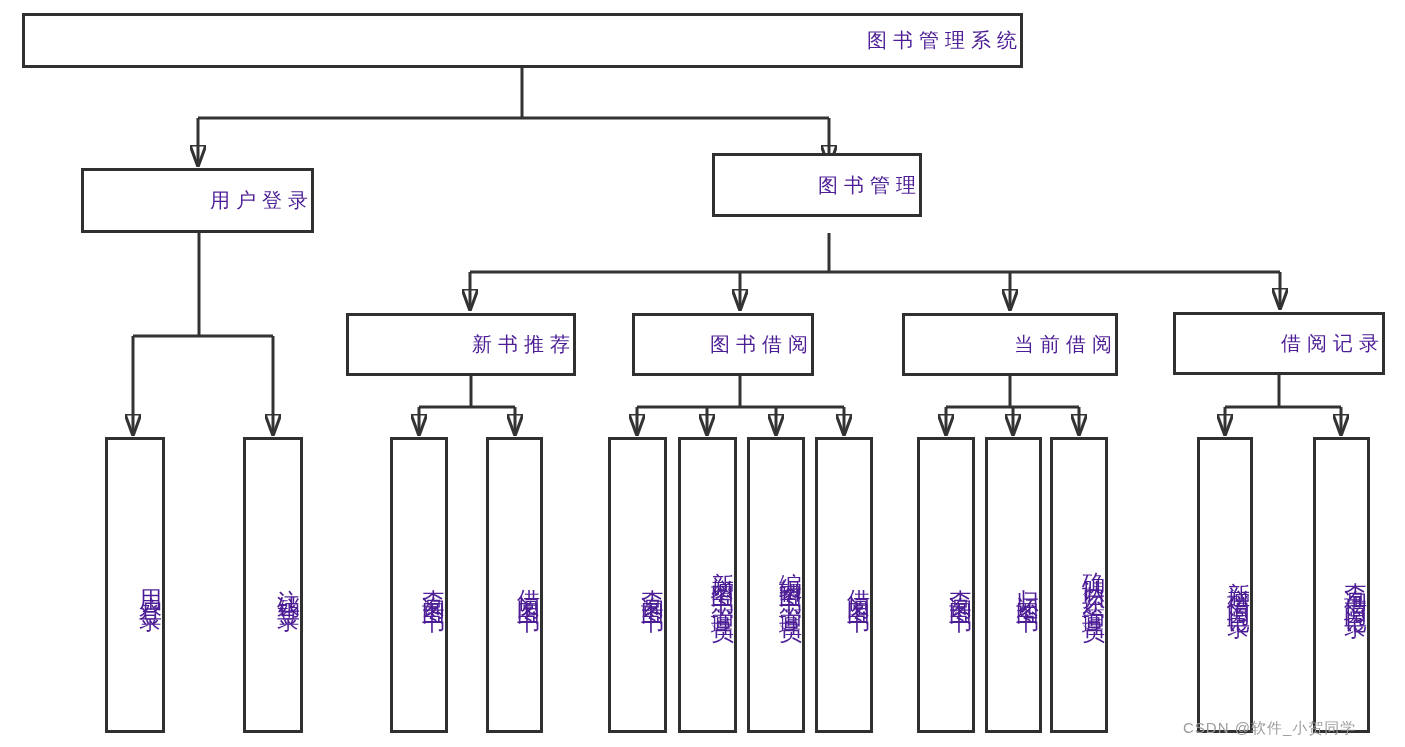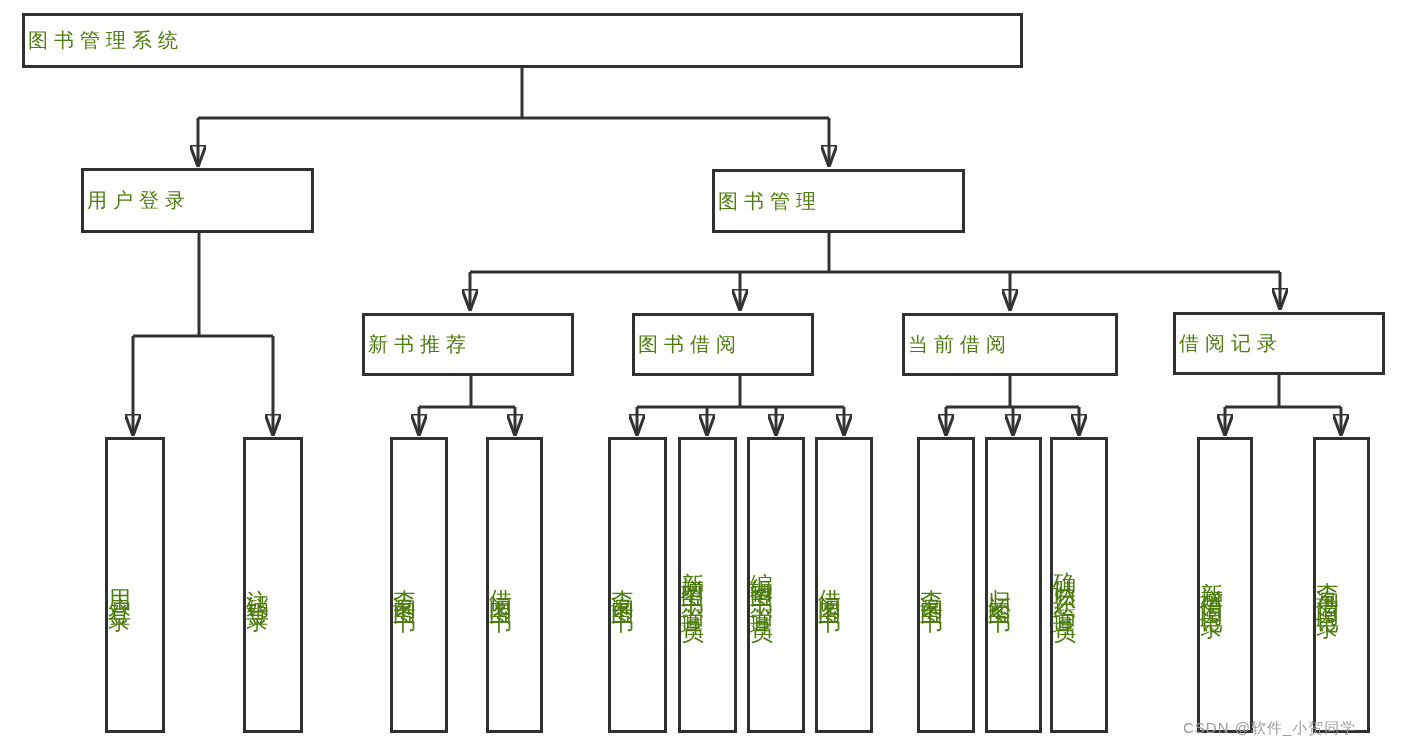--- a/index.html
+++ b/index.html
@@ -26,22 +26,22 @@
     stroke-width: 3;
     fill: none;
   }
   .node {
     position: absolute;
     box-sizing: border-box;
     background: #ffffff;
     border: 3px solid #303030;
     display: flex;
     align-items: center;
-    justify-content: flex-start;
-    color: #4d7c0f;
+    justify-content: flex-end;
+    color: #4c1d95;
     z-index: 1;
   }
   .node.h span {
     font-size: 20px;
     letter-spacing: 6px;
     white-space: nowrap;
     transform: translateX(3px);
   }
   .node.v span {
     writing-mode: vertical-rl;
@@ -113,25 +113,25 @@
     <path d="M1341,407 V435" marker-end="url(#arrowhead)"></path>
   </svg>
 
   <div class="node h" style="left:22px;top:13px;width:1001px;height:55px">
     <span>图书管理系统</span>
   </div>
 
   <div class="node h" style="left:81px;top:168px;width:233px;height:65px">
     <span>用户登录</span>
   </div>
-  <div class="node h" style="left:712px;top:169px;width:253px;height:64px">
+  <div class="node h" style="left:712px;top:153px;width:210px;height:64px">
     <span>图书管理</span>
   </div>
 
-  <div class="node h" style="left:362px;top:313px;width:212px;height:63px">
+  <div class="node h" style="left:346px;top:313px;width:230px;height:63px">
     <span>新书推荐</span>
   </div>
   <div class="node h" style="left:632px;top:313px;width:182px;height:63px">
     <span>图书借阅</span>
   </div>
   <div class="node h" style="left:1173px;top:312px;width:212px;height:63px">
     <span>借阅记录</span>
   </div>
   <div class="node h" style="left:902px;top:313px;width:216px;height:63px">
     <span>当前借阅</span>

